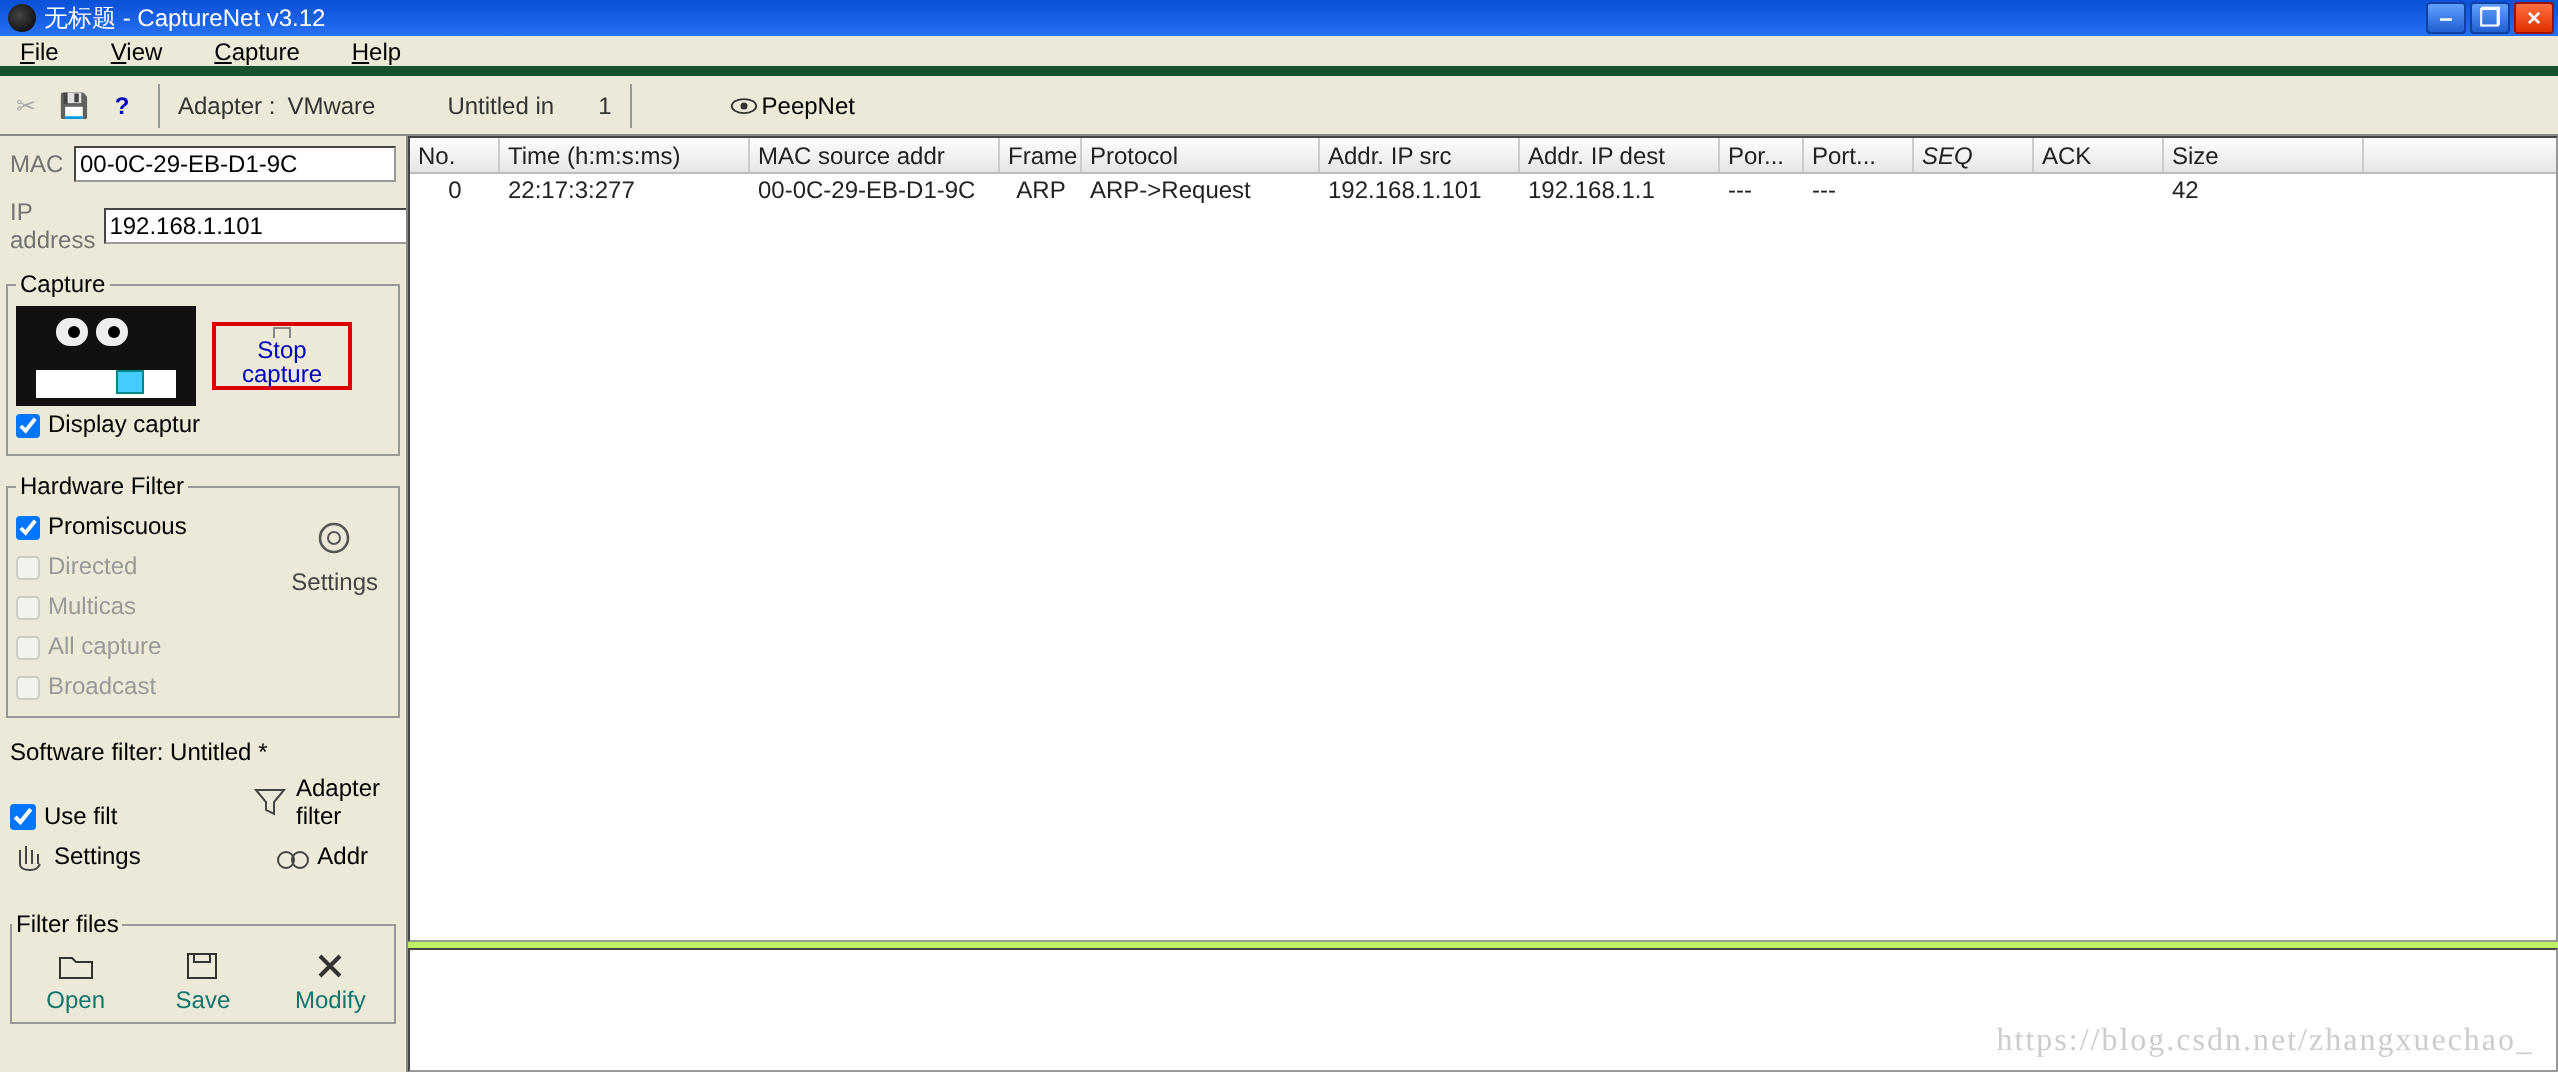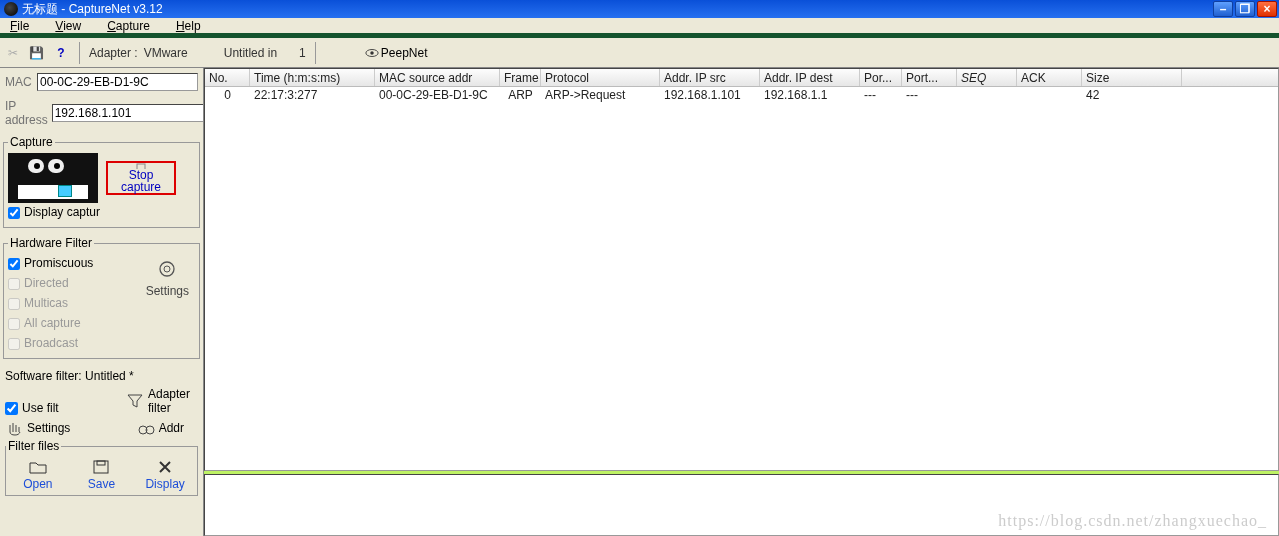--- a/index.html
+++ b/index.html
@@ -40,24 +40,24 @@
     .stopbtn { width:70px; height:34px; border:2px solid #d00; background:#ece9d8; color:#0000c0; display:flex; flex-direction:column; align-items:center; justify-content:center; line-height:12px; }
     .chk { display:flex; align-items:flex-end; gap:4px; padding:2px 0; }
     .chk input { width:12px; height:12px; }
     .chk.dis { color:#999; }
     .hf-body { display:flex; justify-content:space-between; }
     .hf-left { display:flex; flex-direction:column; gap:2px; }
     .hf-right { padding:4px 6px; text-align:center; color:#444; }
     .hf-right svg { display:block; margin:0 auto 2px;}
     .sf-row { display:flex; align-items:flex-end; justify-content:space-between; padding:2px 0; }
     .sf-lbl { display:flex; align-items:center; gap:4px; color:#000; }
-    .ff { border:1px solid #999; margin-top:0; }
+    .ff { border:1px solid #999; margin-top:16px; }
     .ff legend { padding:0 2px; }
     .ff-body { display:flex; justify-content:space-around; padding:6px 0 4px 0; }
-    .ff-btn { display:flex; flex-direction:column; align-items:center; width:40px; color:#1d4ed8;}
+    .ff-btn { display:flex; flex-direction:column; align-items:center; width:40px; color:#0f766e;}
     .ff-btn svg { margin-bottom:2px; }
 
     .rightpanel { flex:1; display:flex; flex-direction:column; background:#bef264;}
     .listwrap { flex:1; background:#fff; border:1px inset #999; margin:0; overflow:hidden; position:relative;}
     .listhdr { display:flex; height:18px; background:linear-gradient(#fdfdfd,#e6e6e6); border-bottom:1px solid #bbb; }
     .listhdr .col { border-right:1px solid #ccc; padding:2px 4px; color:#222; overflow:hidden; white-space:nowrap; }
     .listrow { display:flex; height:18px; color:#222; }
     .listrow .cell { padding:1px 4px; overflow:hidden; white-space:nowrap; }
     .bottom-pane { height:62px; background:#fff; border:1px inset #999; margin-top:3px;}
     .watermark { position:absolute; right:12px; bottom:6px; color:#ccc; font-size:16px; font-family:Georgia,serif; letter-spacing:1px;}
@@ -219,21 +219,21 @@
             <svg width="20" height="16">
                 <rect x="3" y="2" width="14" height="12" fill="none" stroke="#333"></rect>
                 <rect x="6" y="2" width="8" height="4" fill="none" stroke="#333"></rect>
               </svg>
             <span>Save</span>
           </div>
           <div class="ff-btn">
             <svg width="20" height="16">
                 <path d="M5 3l10 10M15 3L5 13" stroke="#333" stroke-width="2"></path>
               </svg>
-            <span>Display</span>
+            <span>Modify</span>
           </div>
         </div>
       </fieldset>
     </div>
   </div>
 
   <div class="rightpanel">
     <div class="listwrap">
       <div class="listhdr" id="listhdr">
           <div class="col" style="width: 45px;">No.</div>

